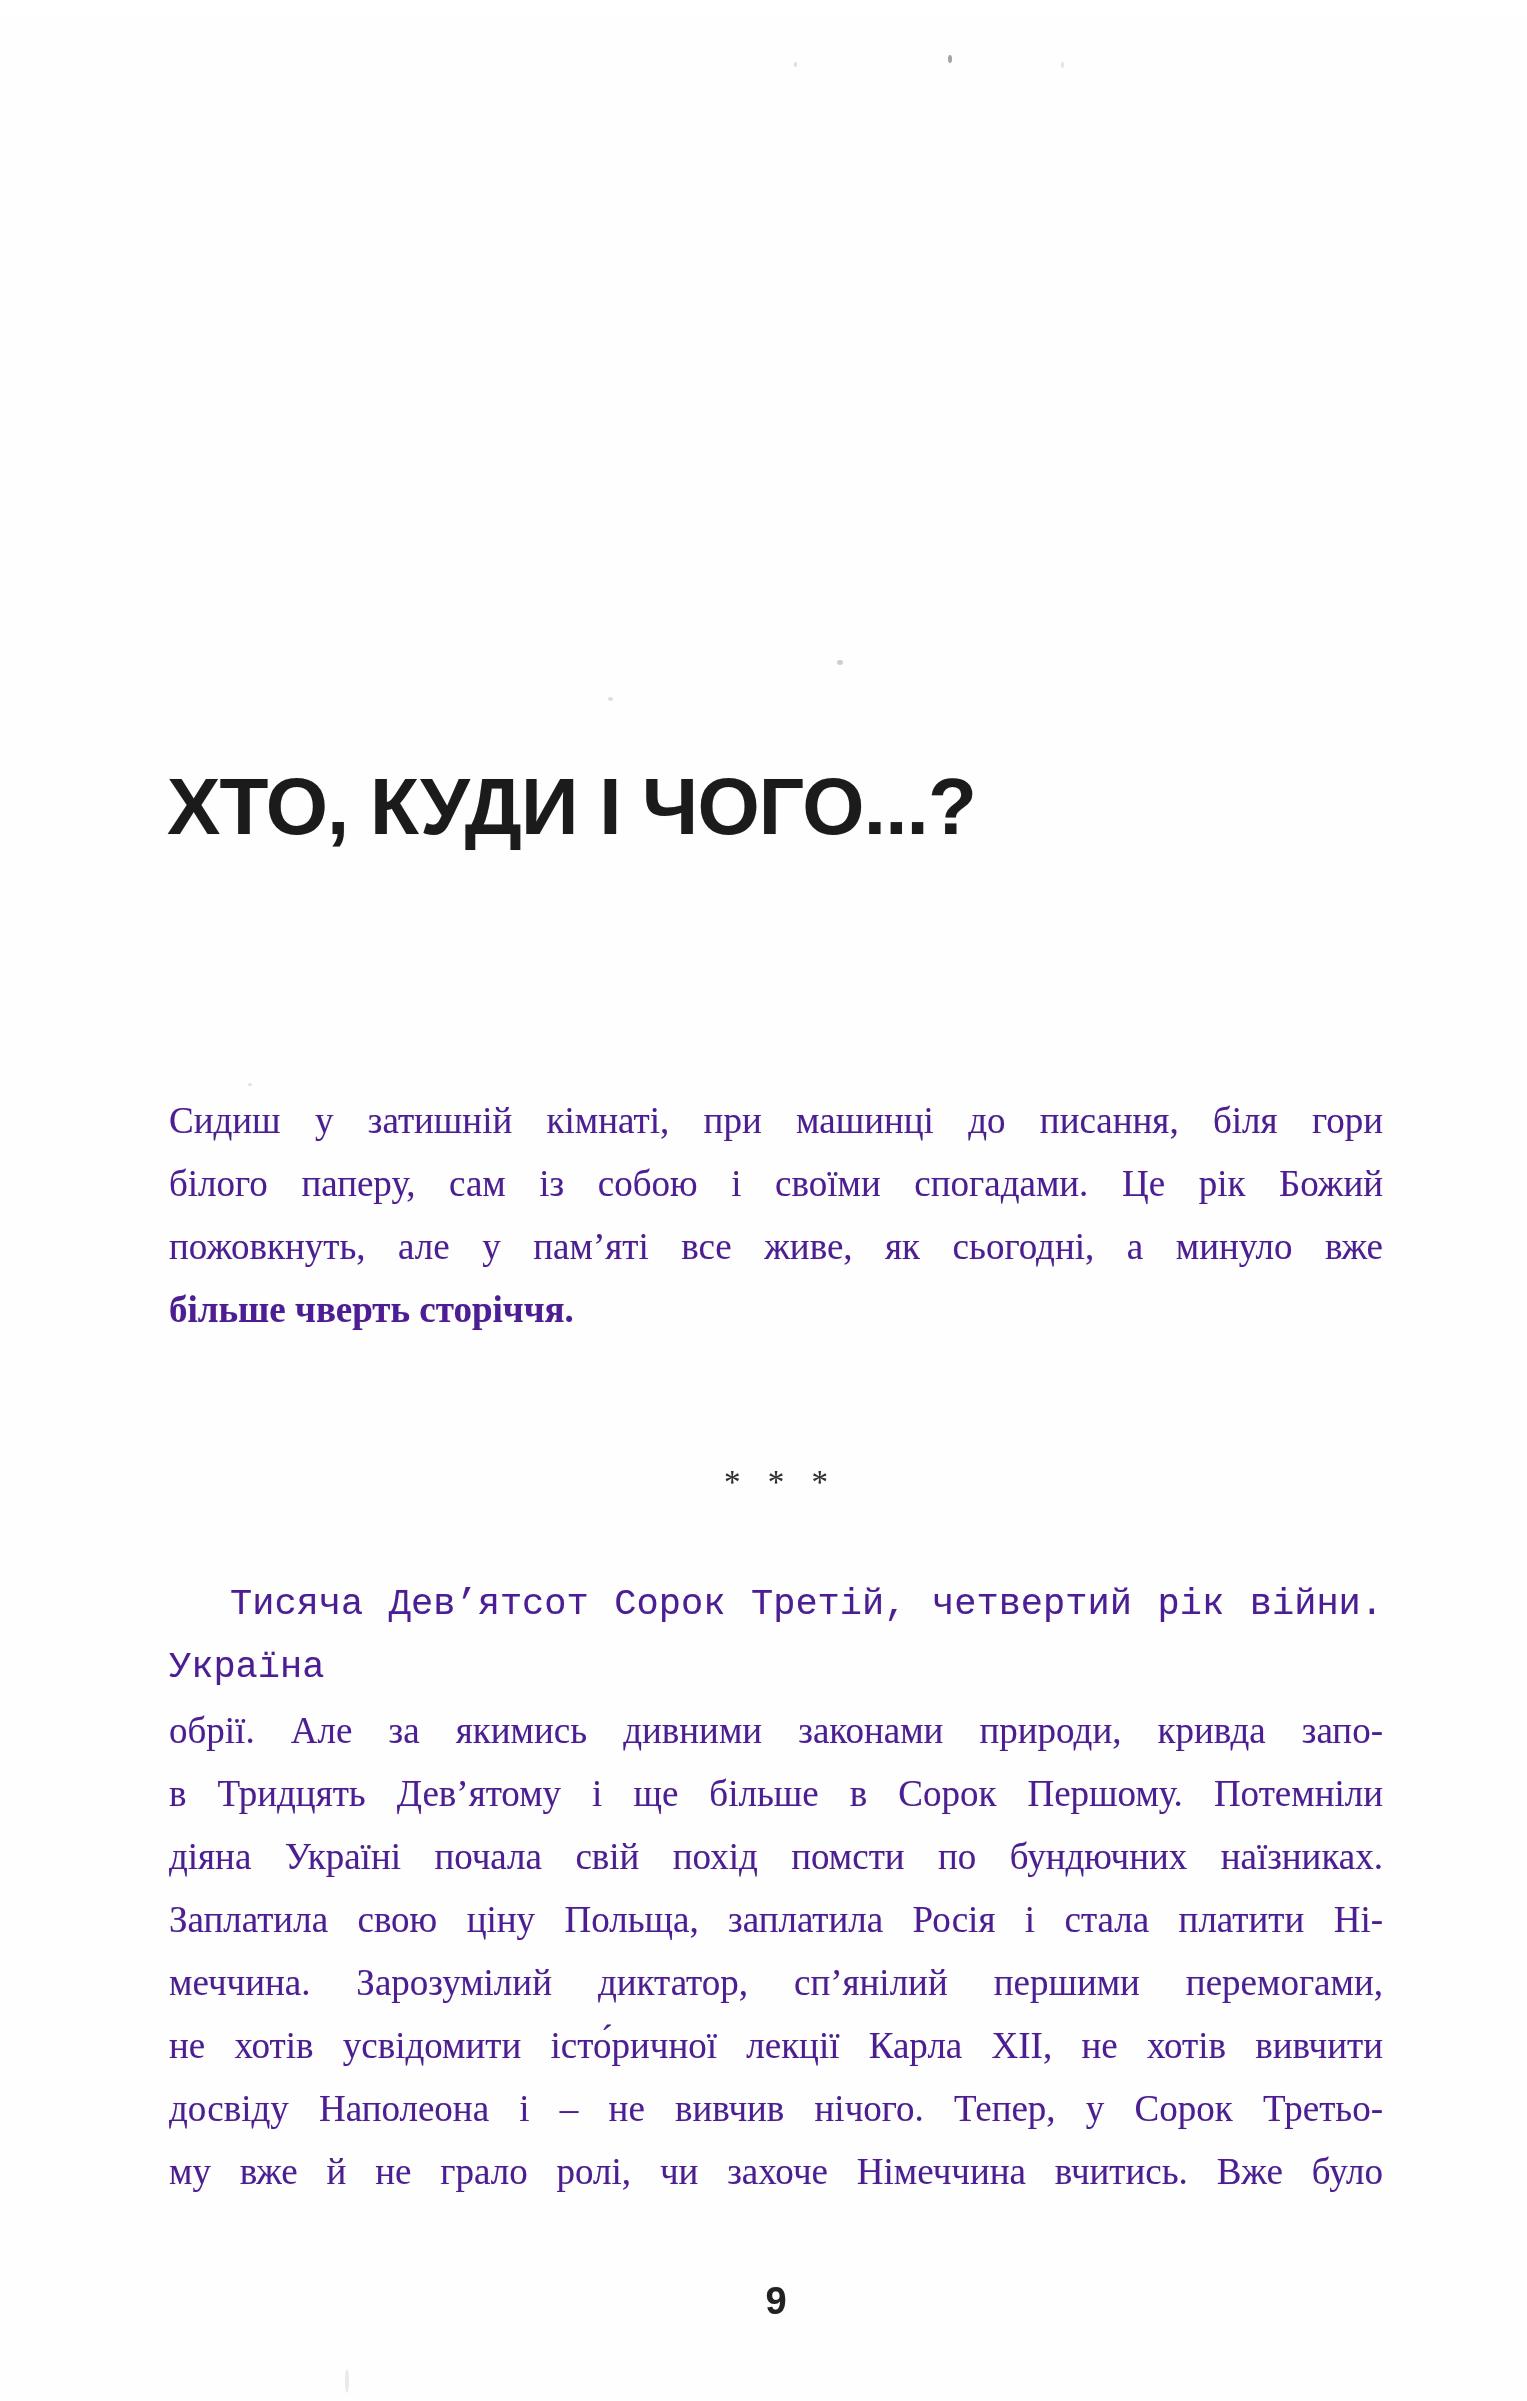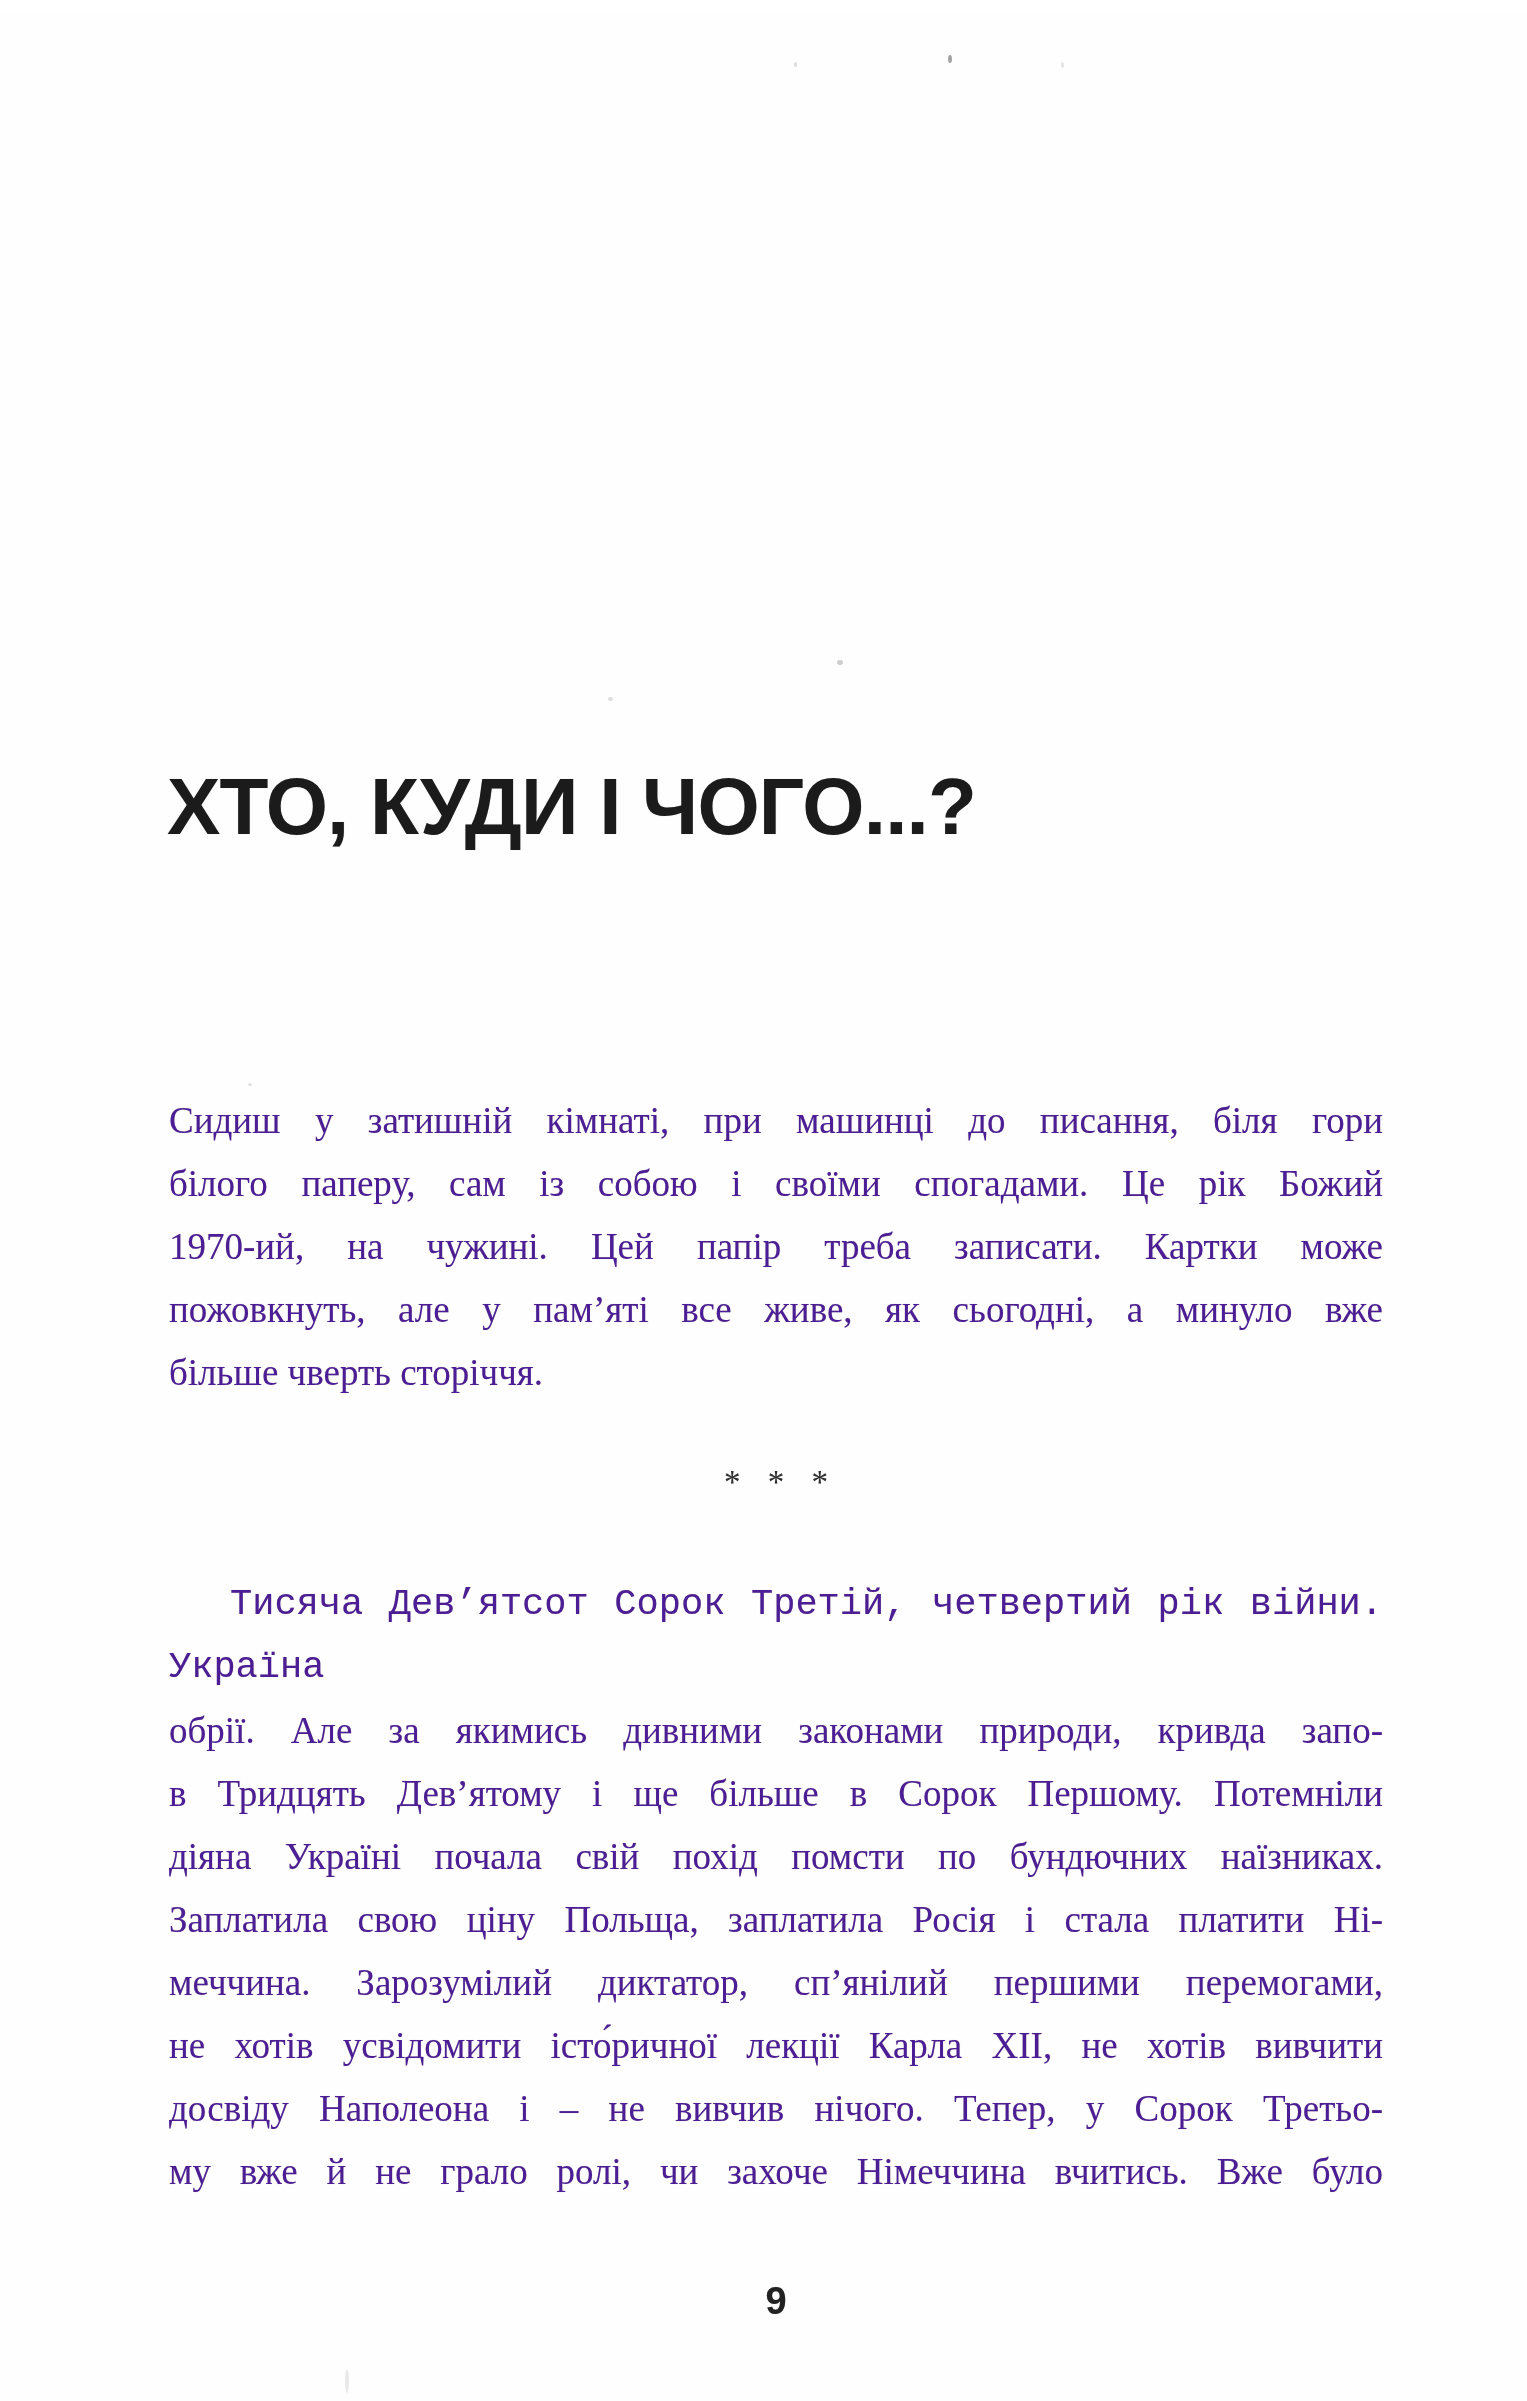--- a/index.html
+++ b/index.html
@@ -39,20 +39,21 @@
   .para-1 { top: 1075px; }
   .para-2 { top: 1559px; }
   .jline {
     text-align: justify;
     text-align-last: justify;
     -moz-text-align-last: justify;
     white-space: normal;
   }
   .jline.last-left {
     text-align-last: left;
+    font-weight: bold;
     -moz-text-align-last: left;
   }
   .para[data-indent-first="true"] .jline:first-child { text-indent: 61px; font-family: Liberation Mono, monospace; }
   .separator {
     position: absolute;
     left: 169px;
     width: 1214px;
     top: 1444px;
     text-align: center;
     font-size: 33px;
@@ -86,21 +87,20 @@
 </head>
 <body>
 
 <div class="page">
 
   <h1 class="title">ХТО, КУДИ І ЧОГО...?</h1>
 
   <div class="para para-1">
       <div class="jline">Сидиш у затишній кімнаті, при машинці до писання, біля гори</div>
       <div class="jline">білого паперу, сам із собою і своїми спогадами. Це рік Божий</div>
-      <div class="jline">1970-ий, на чужині. Цей папір треба записати. Картки може</div>
       <div class="jline">пожовкнуть, але у пам’яті все живе, як сьогодні, а минуло вже</div>
       <div class="jline last-left">більше чверть сторіччя.</div>
     </div>
 
   <div class="separator">* * *</div>
 
   <div class="para para-2" data-indent-first="true">
       <div class="jline">Тисяча Дев’ятсот Сорок Третій, четвертий рік війни. Україна</div>
       <div class="jline">обрії. Але за якимись дивними законами природи, кривда запо-</div>
       <div class="jline">в Тридцять Дев’ятому і ще більше в Сорок Першому. Потемніли</div>

